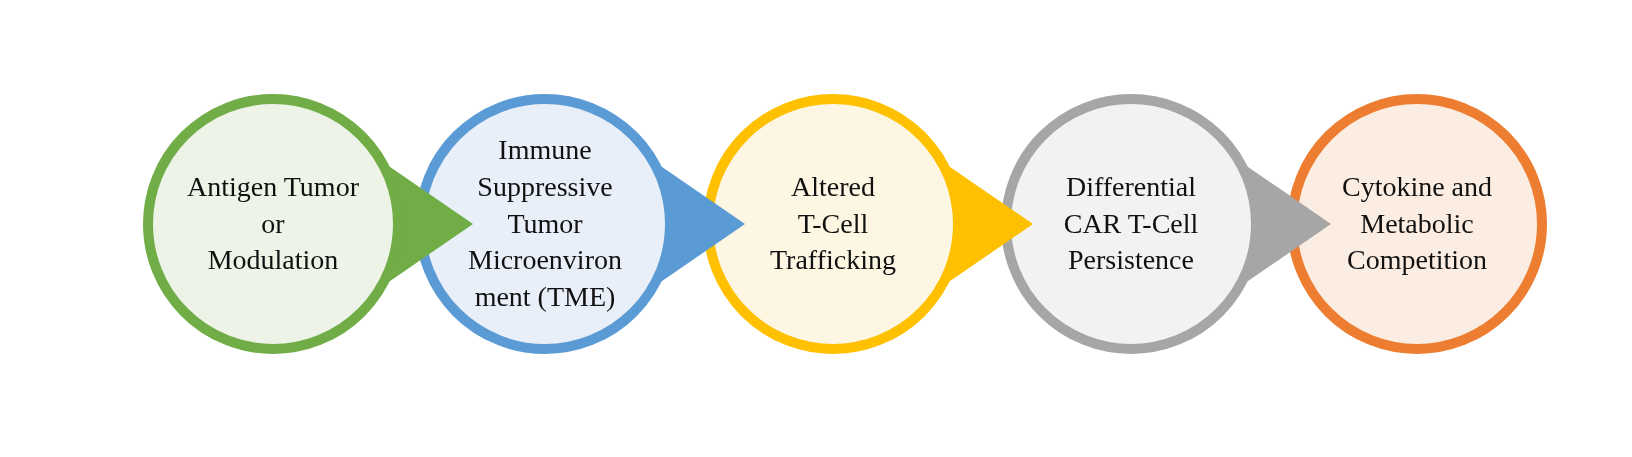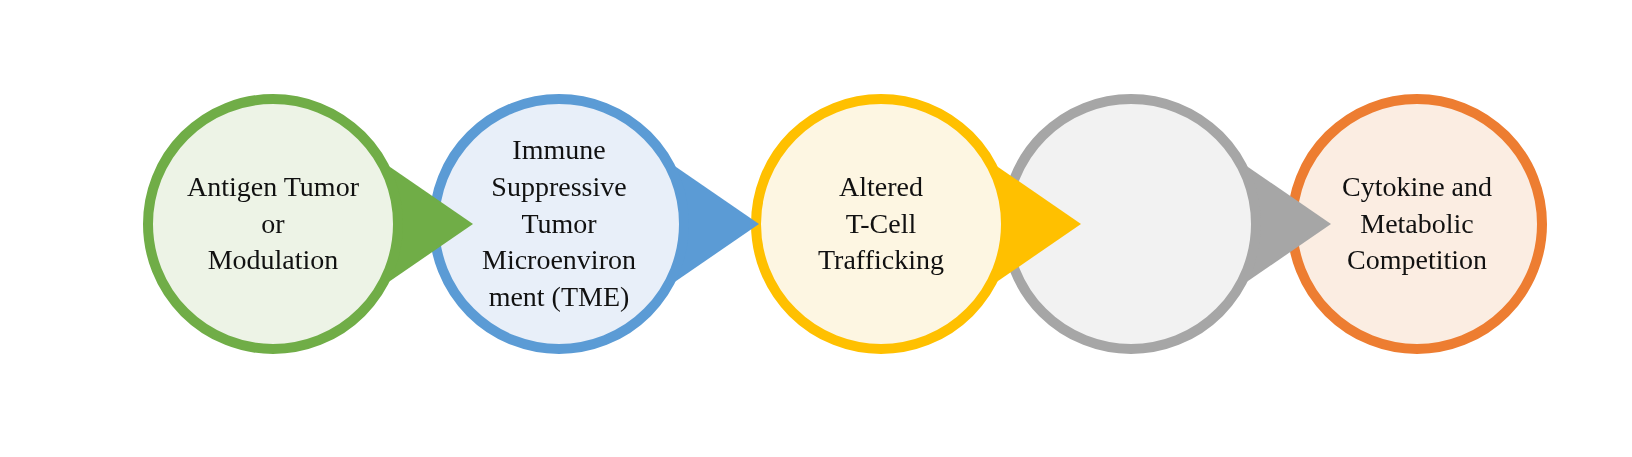--- a/index.html
+++ b/index.html
@@ -32,22 +32,22 @@
     align-items: center;
     justify-content: center;
     text-align: center;
     font-size: 28px;
     line-height: 1.32;
     color: #111111;
     white-space: pre-line;
   }
   
   .step-1 { left: 136px;  z-index: 50; }
-  .step-2 { left: 422px;  z-index: 40; }
-  .step-3 { left: 744px;  z-index: 30; }
+  .step-2 { left: 408px;  z-index: 40; }
+  .step-3 { left: 696px;  z-index: 30; }
   .step-4 { left: 994px;  z-index: 20; }
   .step-5 { left: 1280px; z-index: 10; }
 </style>
 </head>
 <body style="background: rgb(255, 255, 255);">
 
 <div class="diagram">
 
   <div class="step step-1">
     <svg width="350" height="274" viewBox="0 0 350 274">
@@ -79,20 +79,23 @@
     <div class="step-label">Altered
 T-Cell
 Trafficking</div>
   </div>
 
   <div class="step step-4">
     <svg width="350" height="274" viewBox="0 0 350 274">
       <polygon class="wedge" points="177,27 337,137 177,247" fill="#A6A6A6"></polygon>
       <circle class="ring" cx="137" cy="137" r="125" stroke-width="10" stroke="#A6A6A6" fill="#F2F2F2"></circle>
     </svg>
+    <div class="step-label">Differential
+CAR T-Cell
+Persistence</div>
   </div>
 
   <div class="step step-5">
     <svg width="350" height="274" viewBox="0 0 350 274">
       <circle class="ring" cx="137" cy="137" r="125" stroke-width="10" stroke="#ED7D31" fill="#FBEDE2"></circle>
     </svg>
     <div class="step-label">Cytokine and
 Metabolic
 Competition</div>
   </div>

